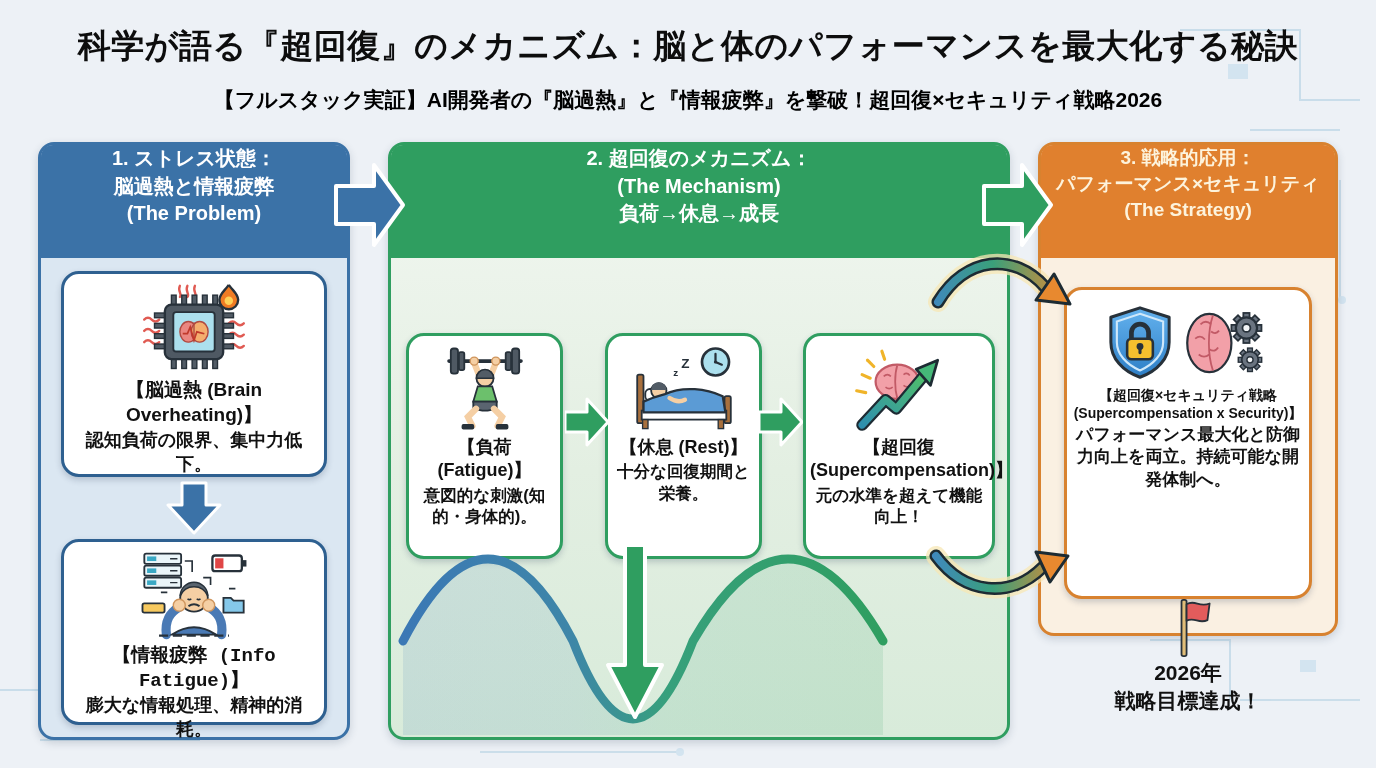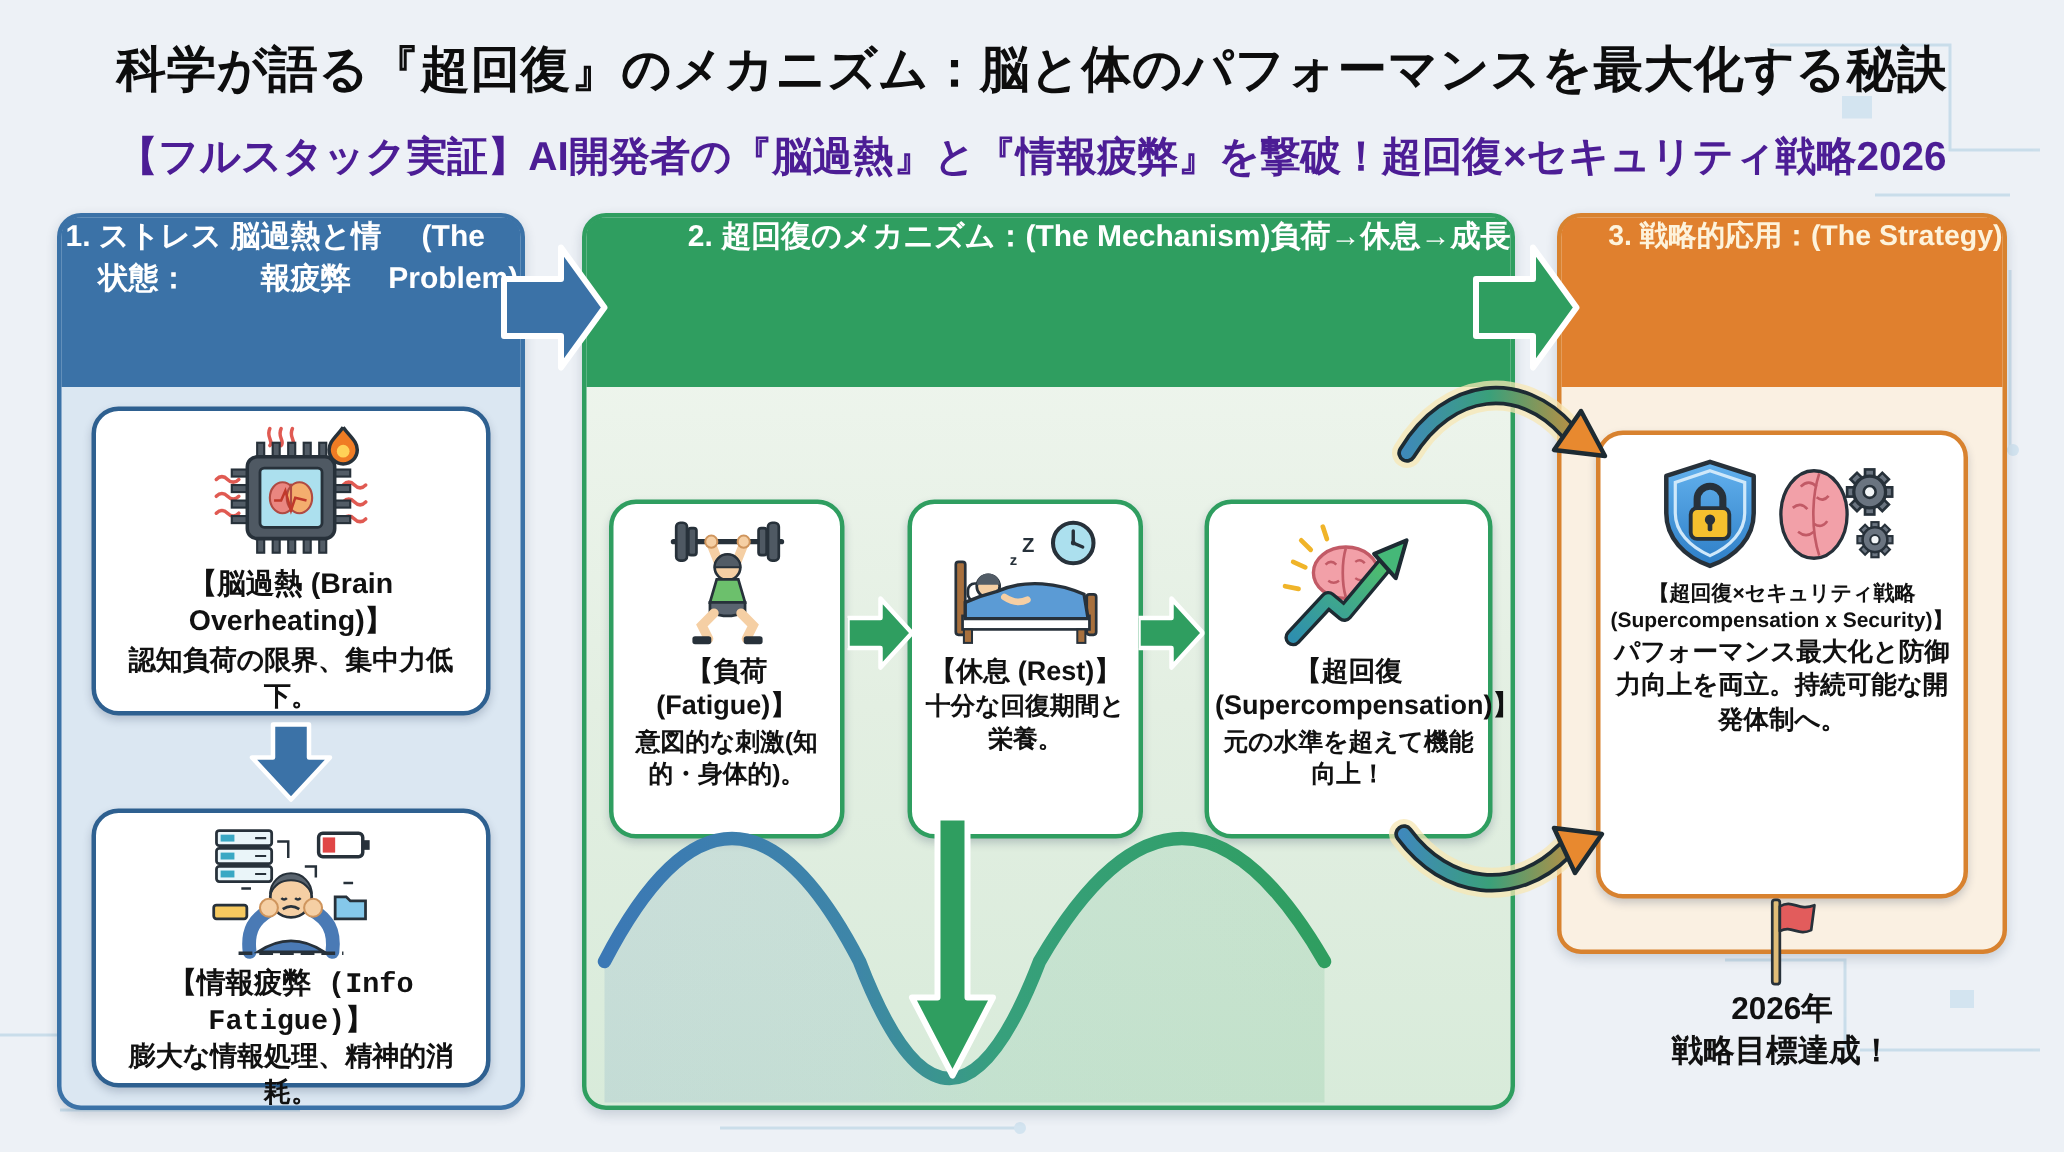--- a/index.html
+++ b/index.html
@@ -3,29 +3,29 @@
 <meta charset="utf-8">
 <style>
   html,body{margin:0;padding:0;}
   body{width:1376px;height:768px;overflow:hidden;background:#edf1f6;
        font-family:"Liberation Sans","DejaVu Sans",sans-serif;color:#111;}
   .canvas{position:relative;width:1376px;height:768px;}
   .bg-circuit{position:absolute;inset:0;z-index:0;}
   .page-title{position:absolute;top:24px;left:0;right:0;text-align:center;
       font-size:33px;font-weight:800;letter-spacing:.5px;color:#0d0d0d;z-index:2;font-family:Liberation Serif, serif;}
   .page-subtitle{position:absolute;top:86px;left:0;right:0;text-align:center;
-      font-size:27px;font-weight:800;color:#4c1d95;z-index:2;}
+      font-size:21px;font-weight:800;color:#000000;z-index:2;}
   .col{position:absolute;border:3px solid;border-radius:16px;z-index:3;
       box-shadow:0 3px 8px rgba(30,50,80,.18);box-sizing:border-box;}
   .col-problem{left:38px;top:142px;width:312px;height:598px;border-color:#3b72a7;background:#dbe7f2;}
   .col-mechanism{left:388px;top:142px;width:622px;height:598px;border-color:#2f9e60;
       background:linear-gradient(180deg,#f2f7f1 0%,#e3efe2 55%,#d8ebda 100%);}
   .col-strategy{left:1038px;top:142px;width:300px;height:494px;border-color:#d8822f;background:#faf0e2;}
   .col-header{position:absolute;top:0;left:0;right:0;height:113px;border-radius:12px 12px 0 0;
-      display:flex;flex-direction:row;justify-content:flex-end;text-align:center;
+      display:flex;flex-direction:column;justify-content:flex-start;text-align:center;
       color:#fff;font-weight:800;font-size:20px;line-height:1.38;}
   .col-problem .col-header{background:#3b72a7;}
   .col-mechanism .col-header{background:#2f9e60;}
   .col-strategy .col-header{background:#e0802e;color:#fdf3dc;font-size:19px;}
   .card{position:absolute;background:#fff;border:3px solid;border-radius:18px;text-align:center;
       box-shadow:0 3px 6px rgba(30,50,80,.22);box-sizing:border-box;}
   .col-problem .card{border-color:#2e6090;width:266px;left:20px;}
   .col-mechanism .card{border-color:#2f9e60;}
   .col-strategy .card{border-color:#d8822f;}
   .card svg{display:block;margin:8px auto 2px auto;}
@@ -269,20 +269,21 @@
     </svg>
 
     <svg class="icon-abs" style="left:213px;top:398px;" width="62" height="178" viewBox="0 0 62 178">
       <polygon points="21,2 41,2 41,122 58,122 31,174 4,122 21,122" fill="#2f9e60" stroke="#fff" stroke-width="4" stroke-linejoin="round"></polygon>
     </svg>
   </section>
 
   <section class="col col-strategy">
     <div class="col-header">
       <div>3. 戦略的応用：</div>
+      <div>パフォーマンス×セキュリティ</div>
       <div>(The Strategy)</div>
     </div>
 
     <div class="card strategy-card" style="left:23px;top:142px;width:248px;height:312px;">
       <div class="iconrow">
         <svg width="72" height="78" viewBox="0 0 84 90">
           <defs>
             <linearGradient id="shg" x1="0" y1="0" x2="0" y2="1">
               <stop offset="0" stop-color="#64b2ee"></stop>
                 <stop offset="1" stop-color="#2d7ec6"></stop>

